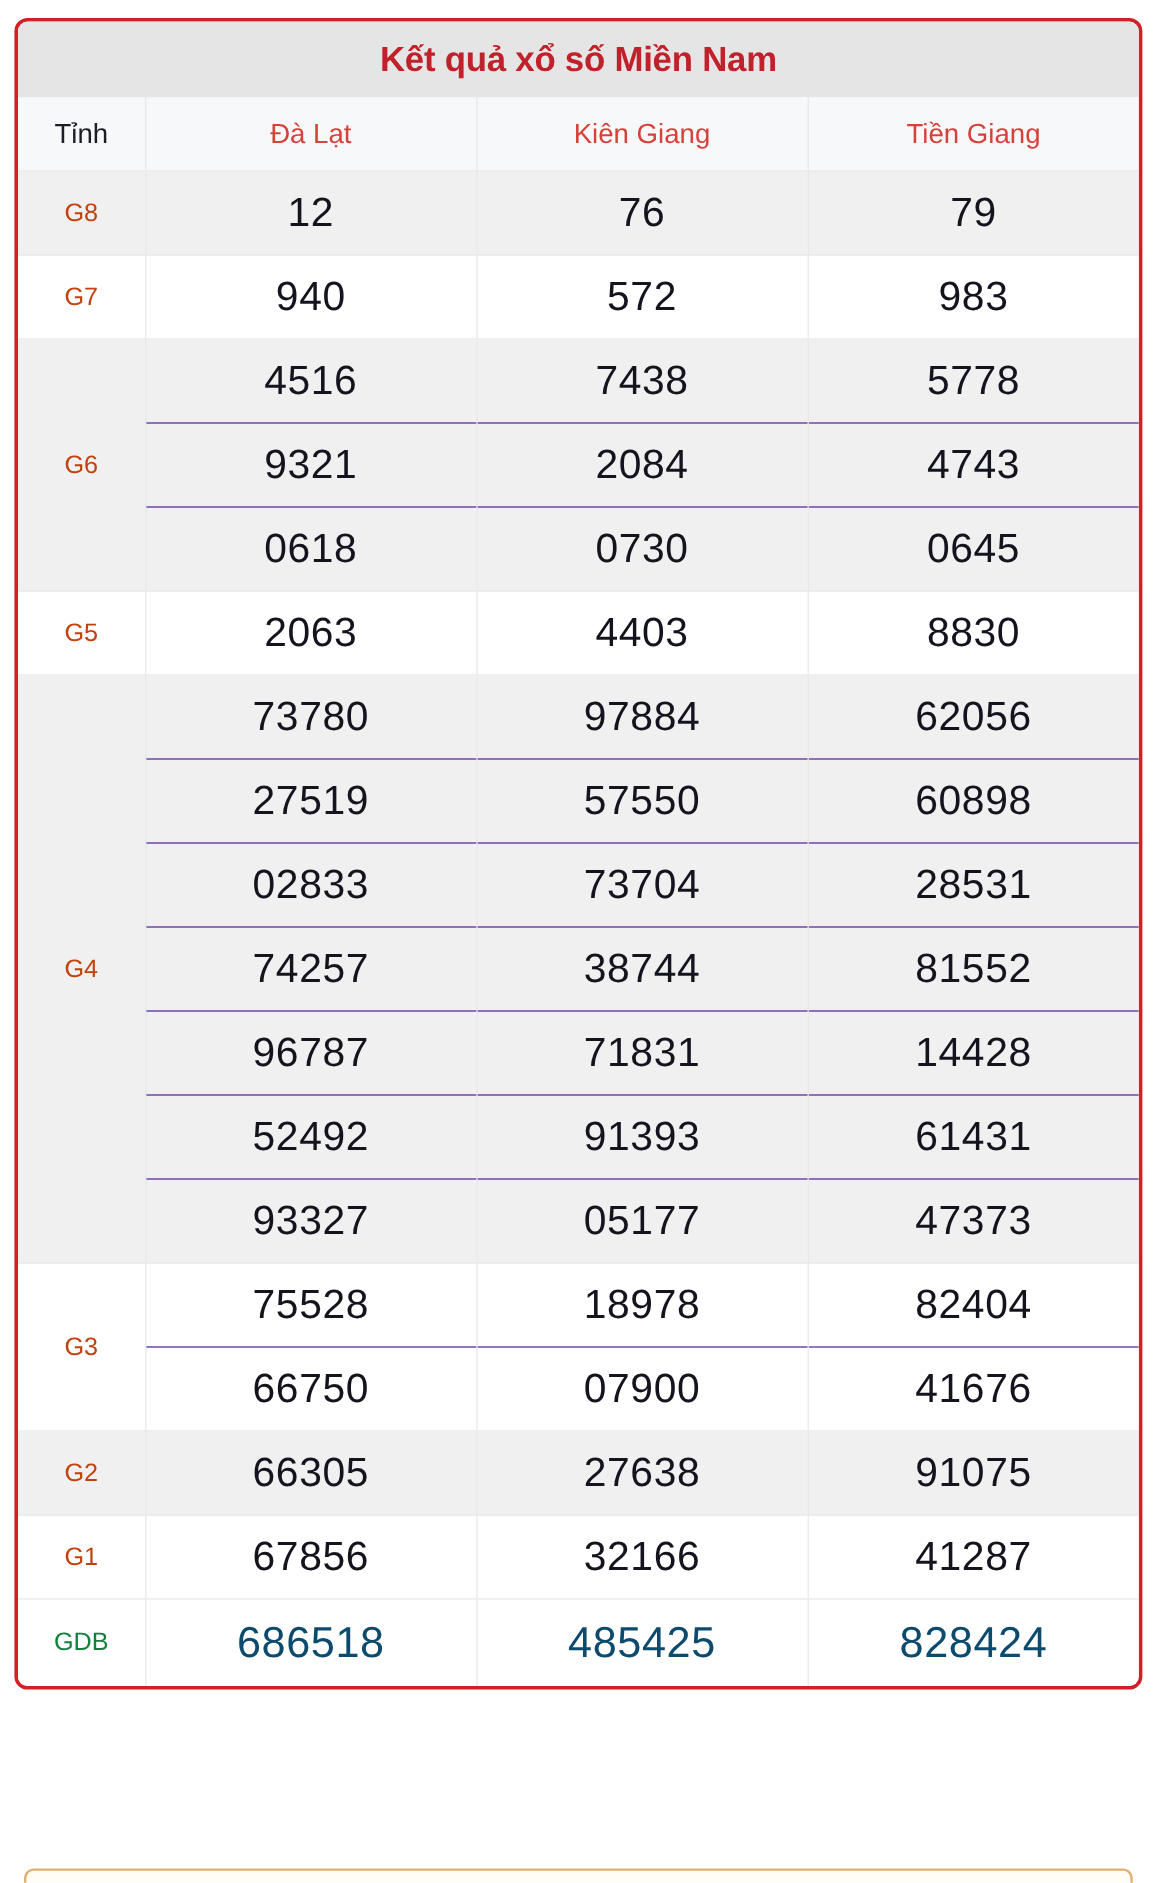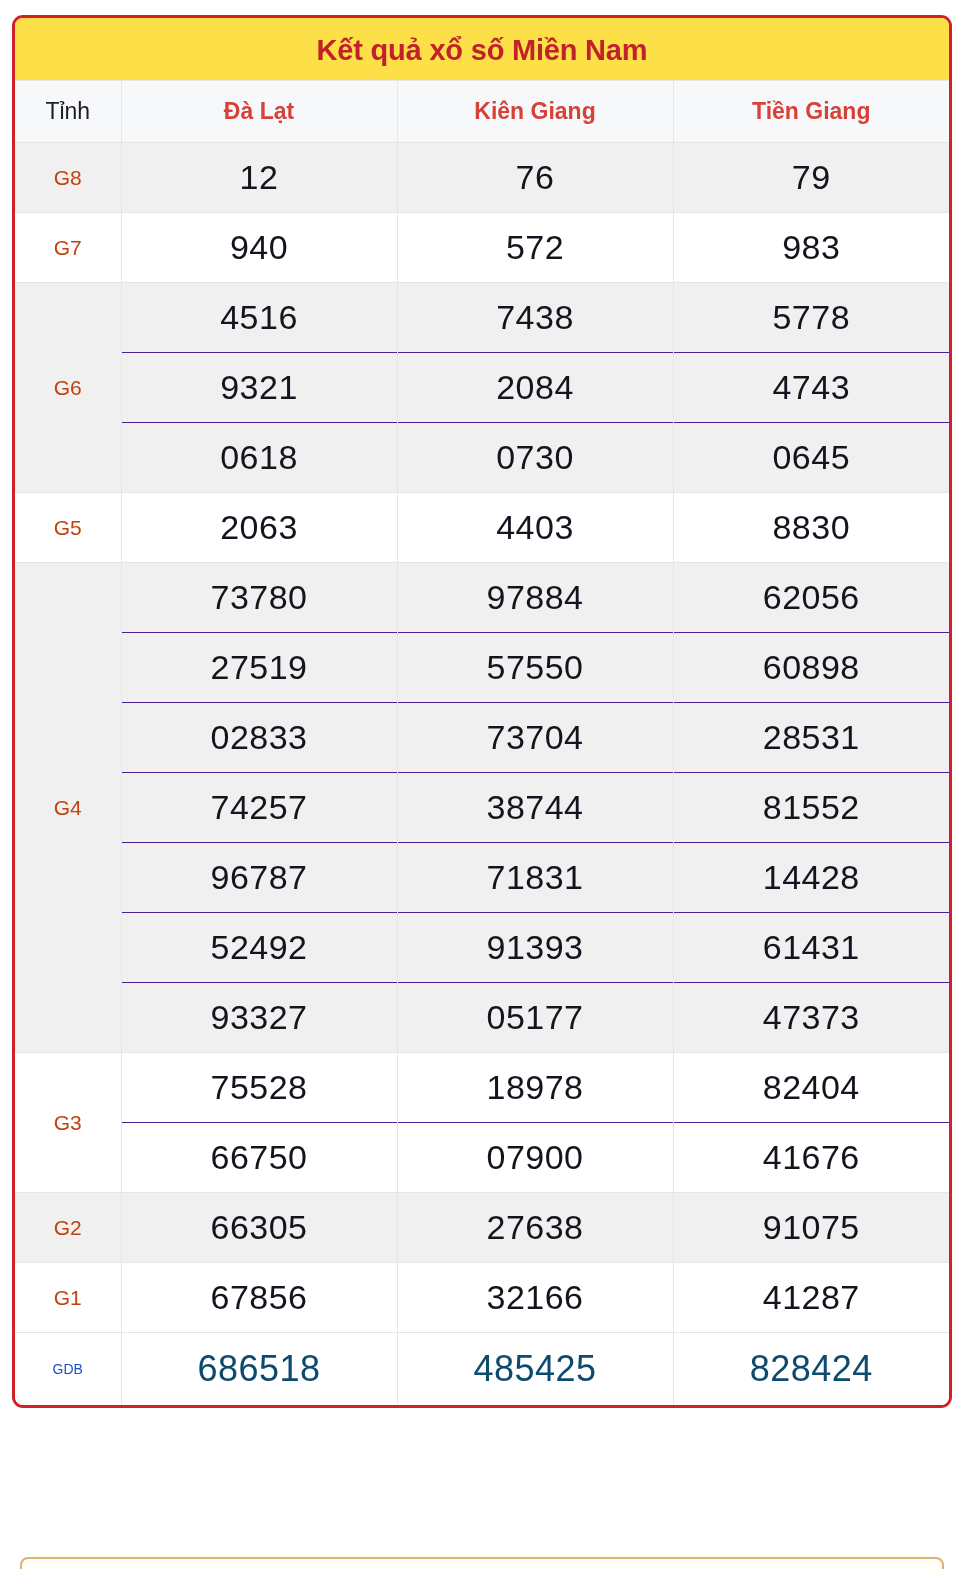--- a/index.html
+++ b/index.html
@@ -22,21 +22,21 @@
     top: 15px;
     width: 940px;
     border: 3px solid #d32027;
     border-radius: 11px;
     background: #ffffff;
     overflow: hidden;
   }
   .card-header {
     padding: 14px 10px 12px 10px;
     text-align: center;
-    background: #fde047;
+    background: #e5e5e5;
   }
   .card-title {
     font-size: 29px;
     font-weight: bold;
     color: #c0212a;
     letter-spacing: -0.2px;
     line-height: 1.25;
   }
   .breadcrumb {
     margin-top: 9px;
@@ -62,41 +62,41 @@
     border-top: 1px solid #e6e6e6;
     border-left: 1px solid #e6e6e6;
     text-align: center;
     vertical-align: middle;
   }
   table.kq th:first-child, table.kq td.lbl { border-left: none; }
   thead th {
     background: #f7f8fa;
     padding: 17px 4px;
     font-size: 23px;
-    font-weight: bold;
+    font-weight: normal;
   }
   thead th.th-tinh { color: #1d1d26; font-weight: normal; }
   thead th.th-prov { color: #d64139; }
   tbody td.lbl {
     font-size: 21px;
     color: #c2410c;
     font-weight: normal;
     width: 106px;
   }
   tbody td.num {
     font-size: 34px;
     font-weight: normal;
     color: #14141e;
     padding: 15px 4px;
     letter-spacing: 0.5px;
   }
   tbody tr.grp-shaded td { background: #f0f0f0; }
   tbody tr.grp-plain td { background: #ffffff; }
   tbody tr.inner td.num { border-top: 1px solid #4c1d95; }
-  tbody tr.gdb td.lbl { color: #1d4ed8; font-size: 14px; }
+  tbody tr.gdb td.lbl { color: #15803d; font-size: 21px; }
   tbody tr.gdb td.num {
     color: #0c4a6e;
     font-size: 36px;
   }
   .below-strip {
     position: absolute;
     left: 20px;
     top: 1557px;
     width: 924px;
     height: 24px;

